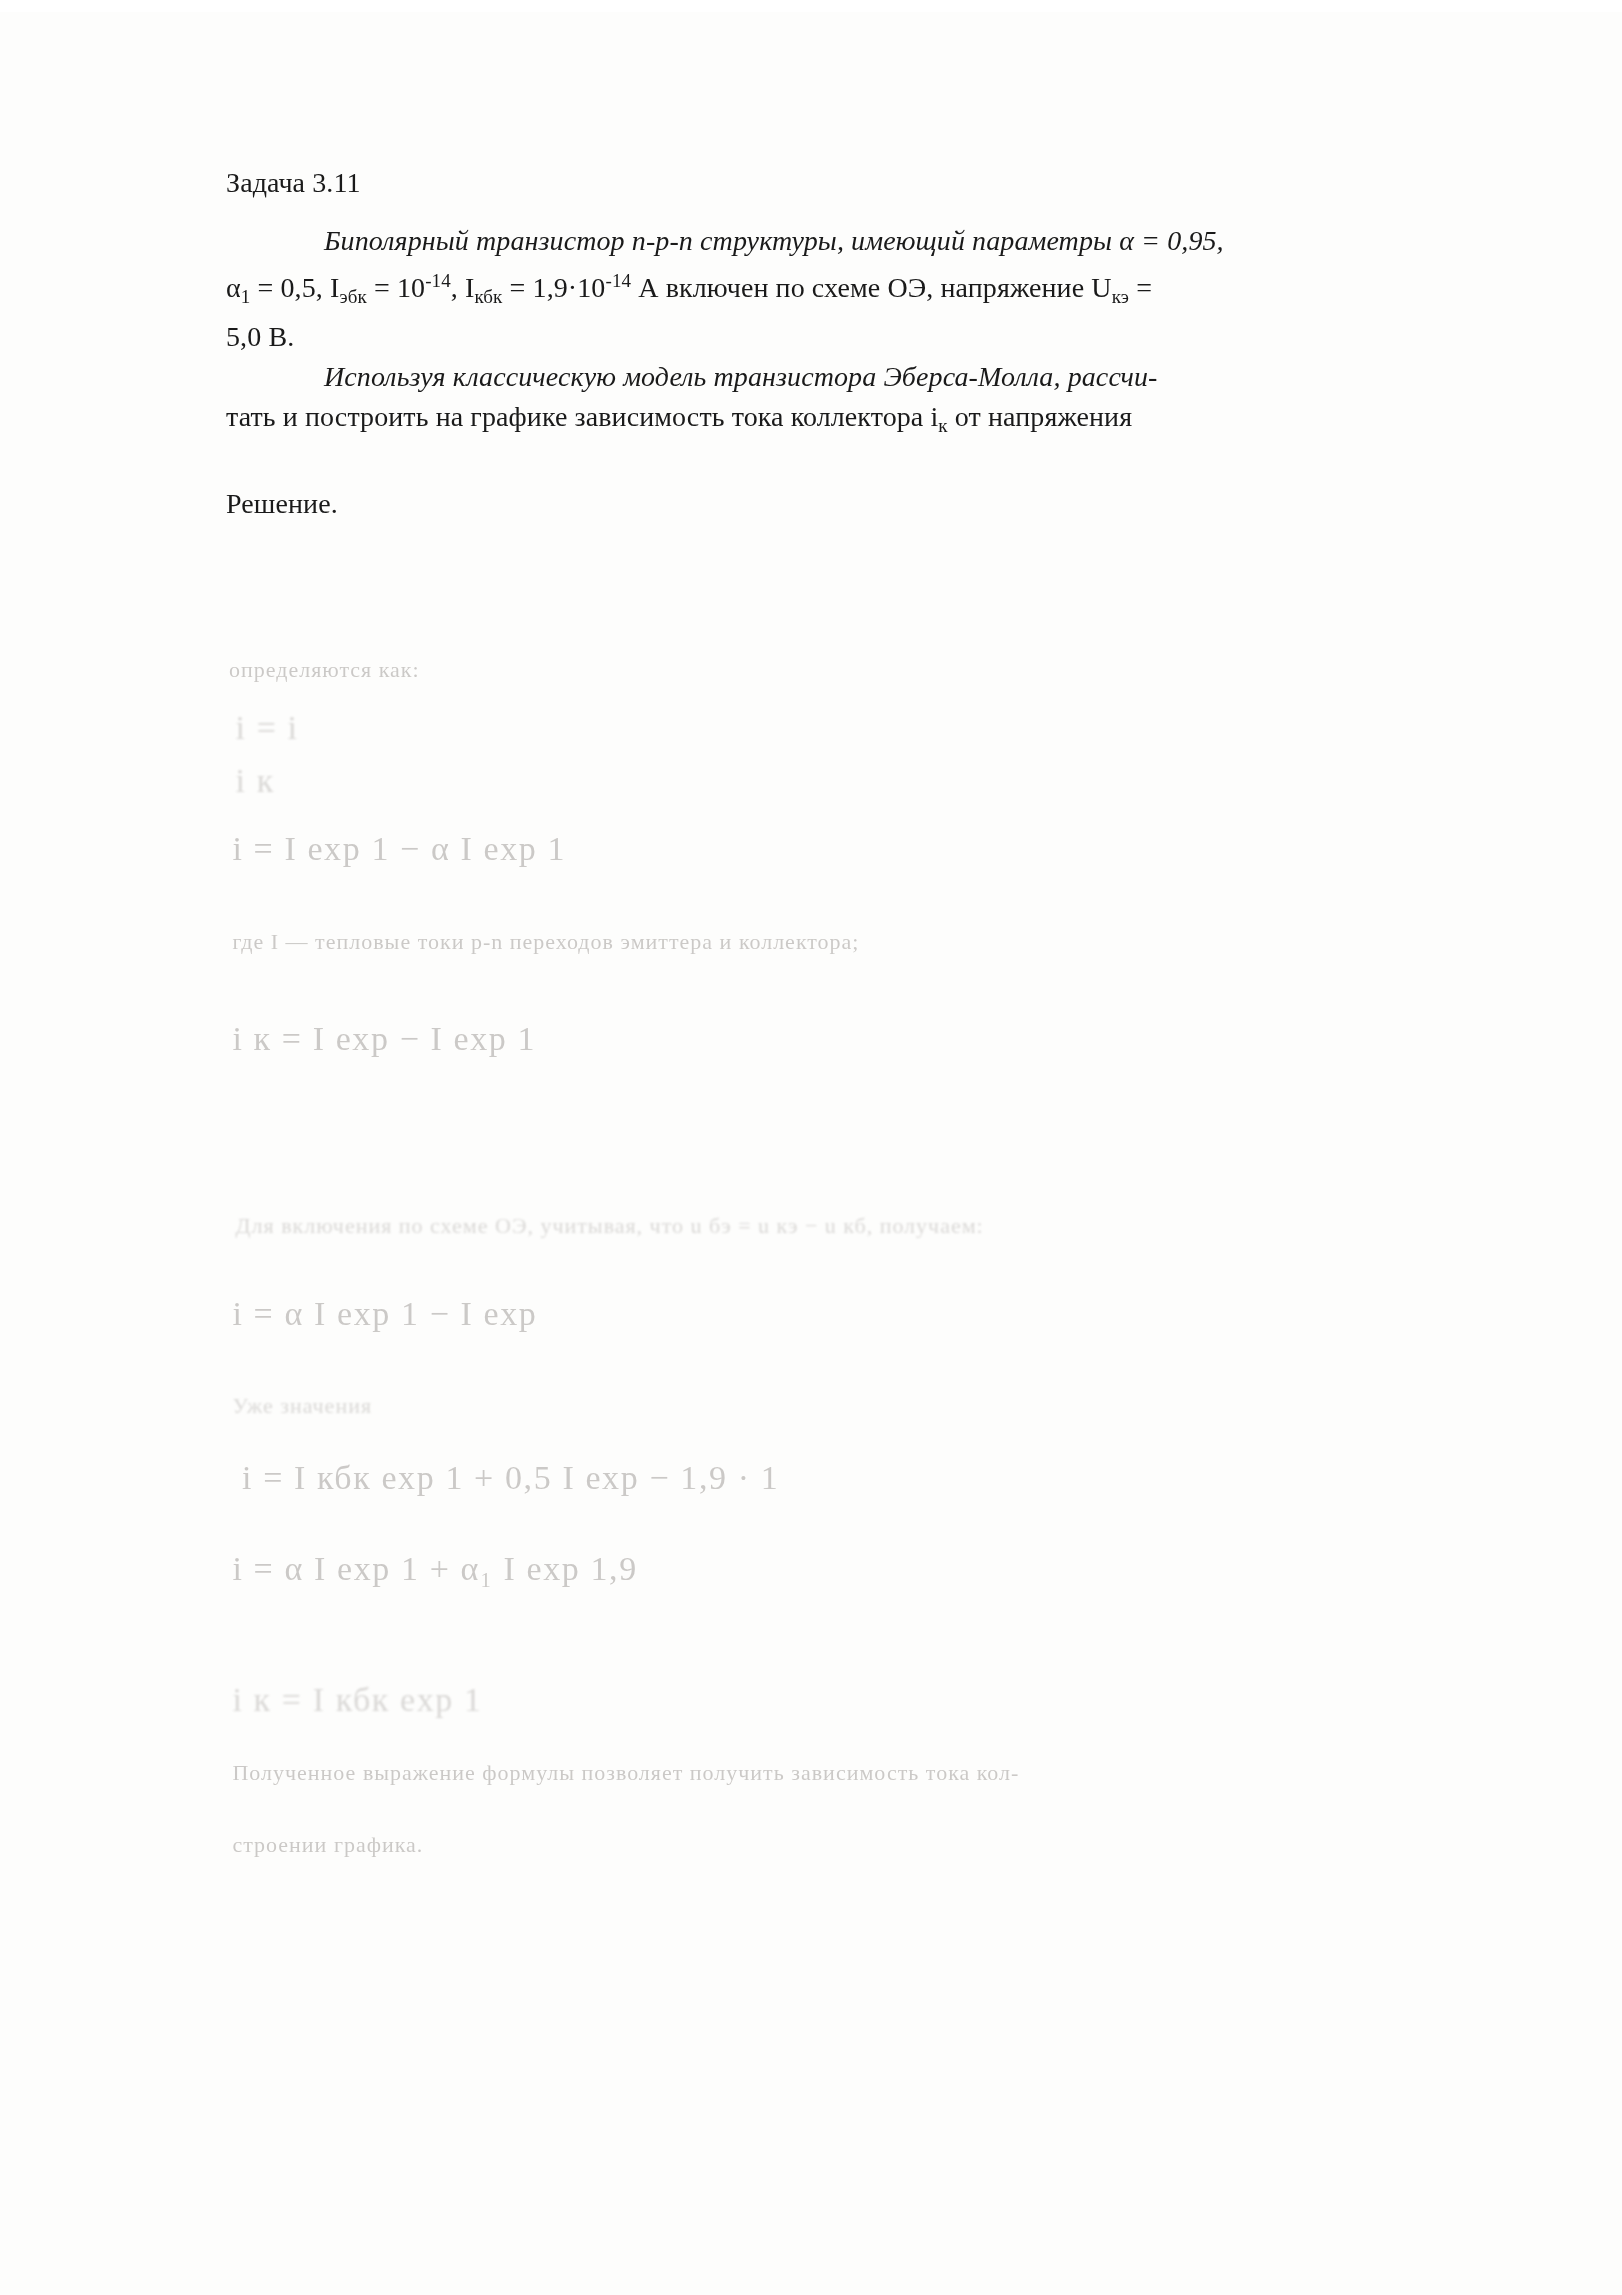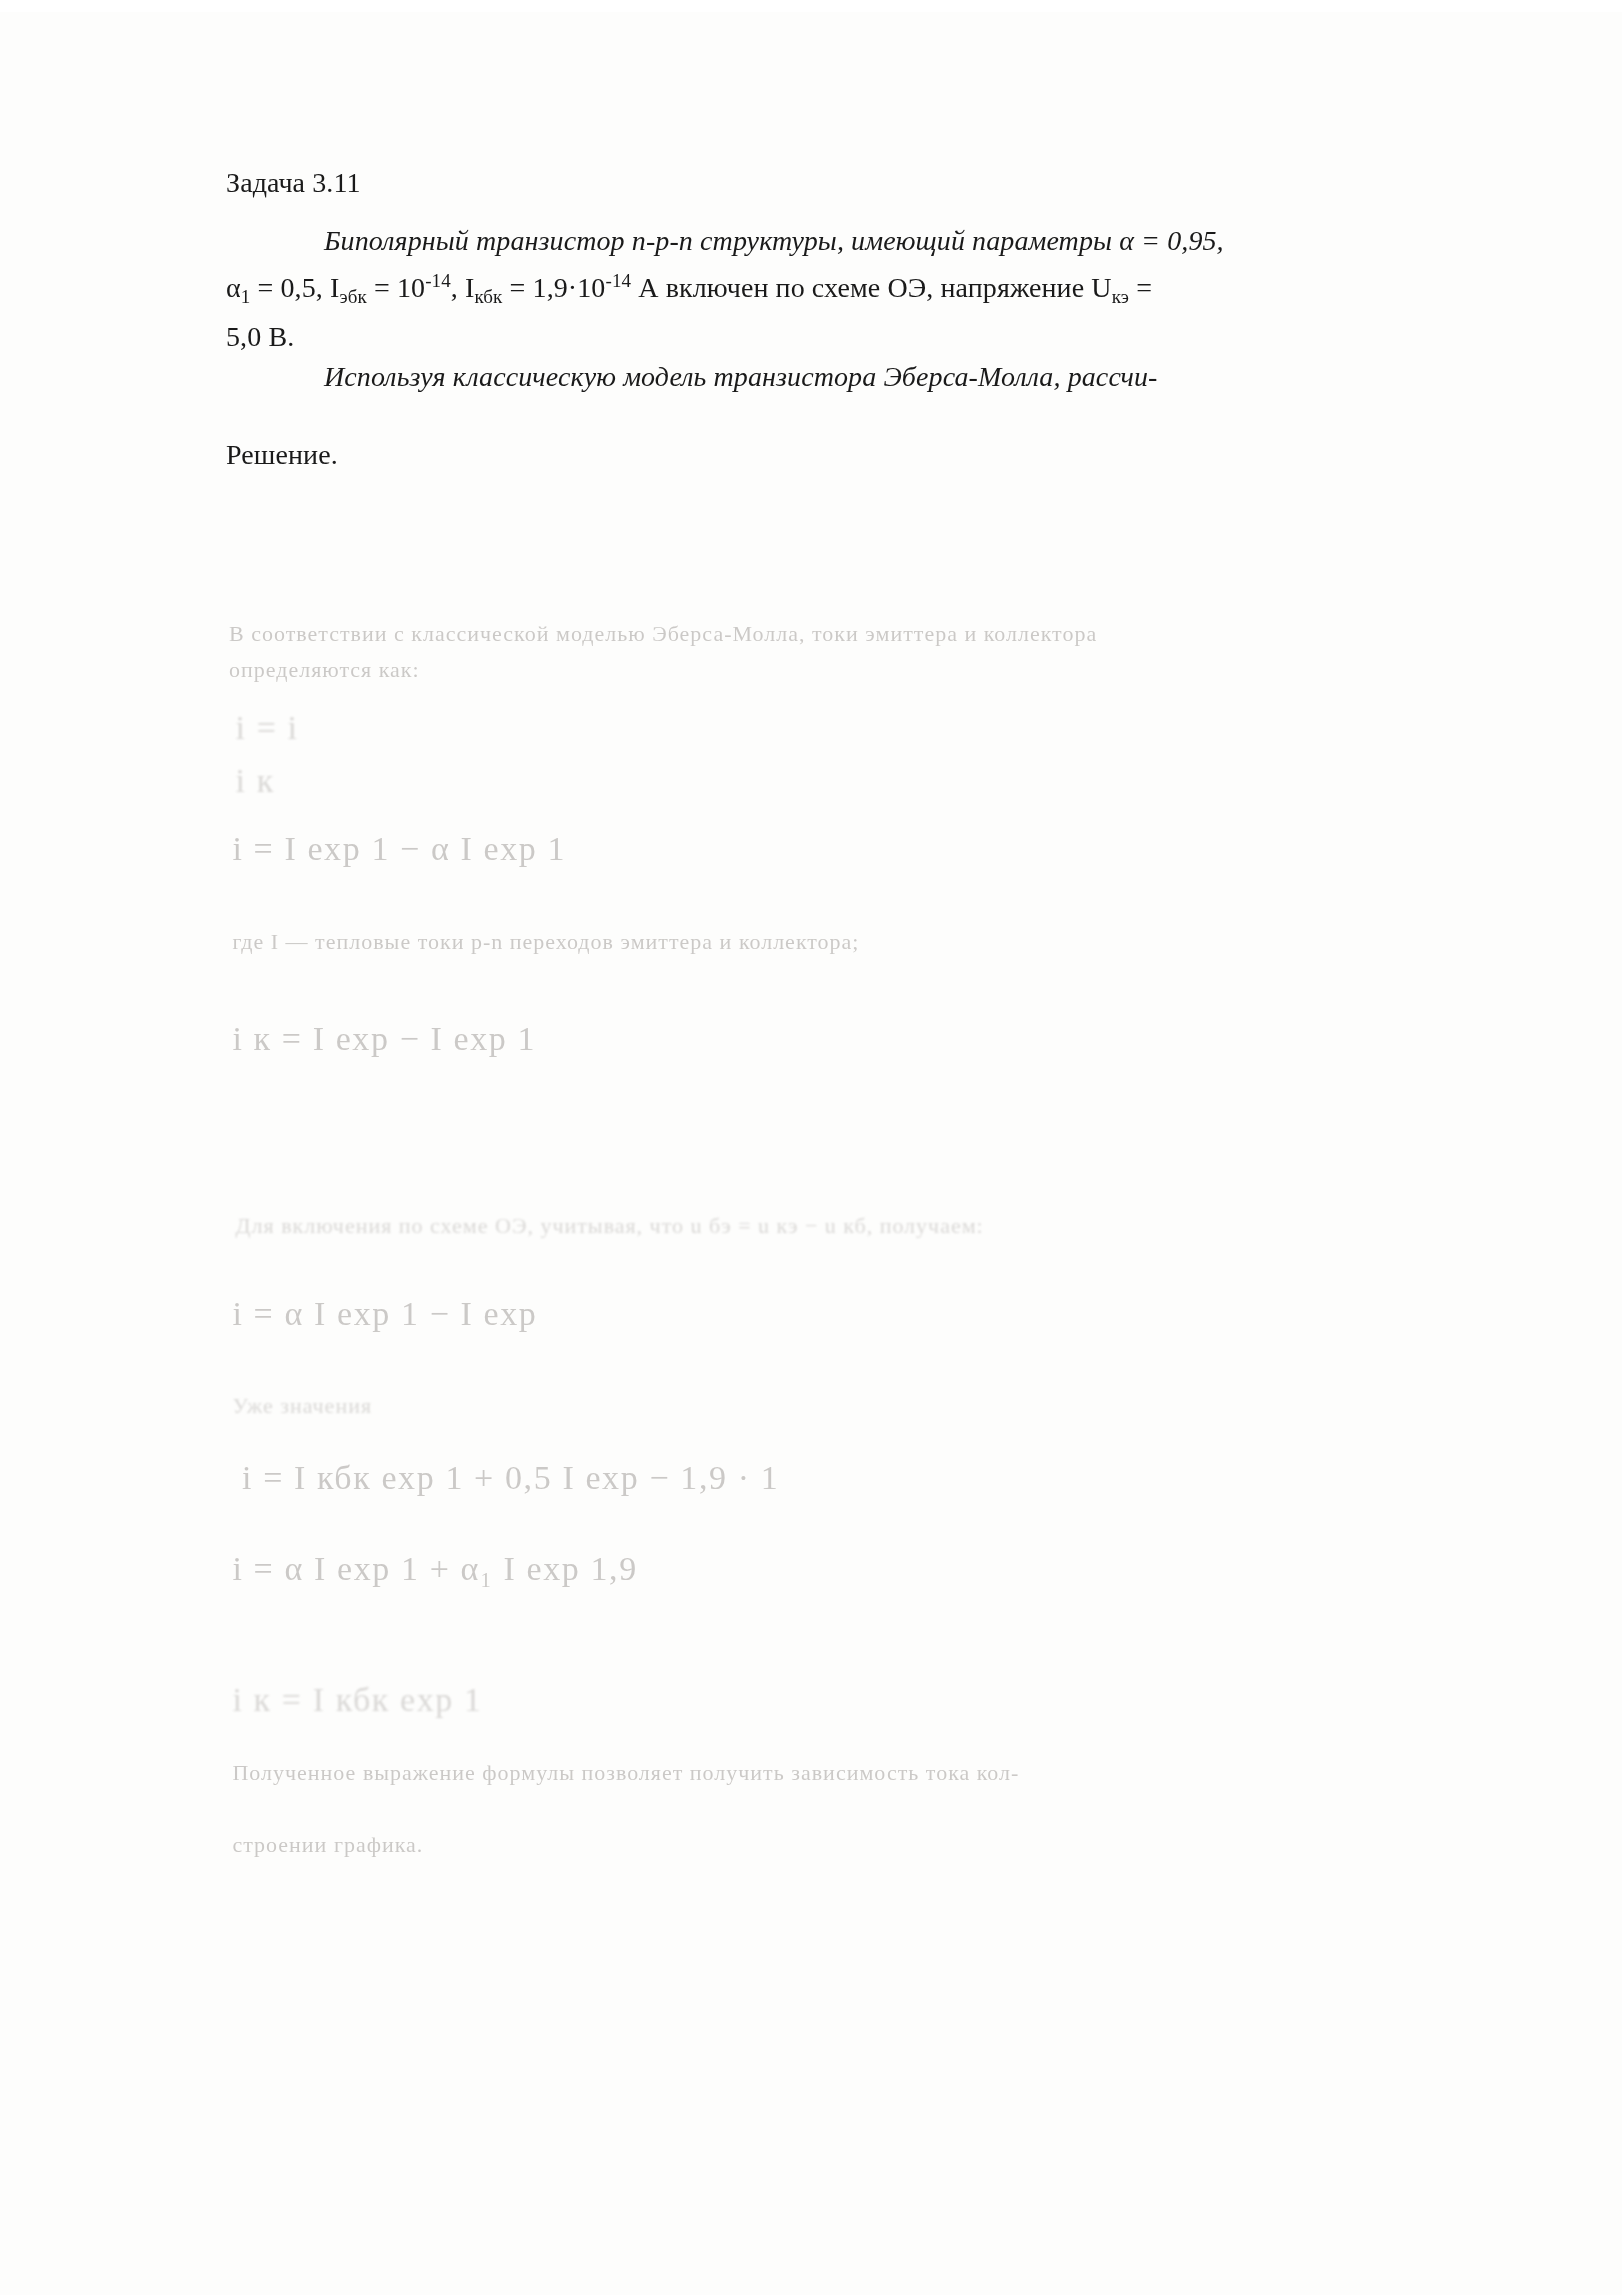--- a/index.html
+++ b/index.html
@@ -82,30 +82,32 @@
     </div>
 
     <div class="doc-line">
       <span>α</span><span class="sub">1</span><span> = 0,5, I</span><span class="sub">эбк</span><span> = 10</span><span class="sup">-14</span><span>, I</span><span class="sub">кбк</span><span> = 1,9·10</span><span class="sup">-14</span><span> А включен по схеме ОЭ, напряжение U</span><span class="sub">кэ</span><span> =</span>
     </div>
 
     <div class="doc-line">5,0 В.</div>
 
     <div class="doc-line indent">Используя классическую модель транзистора Эберса-Молла, рассчи-</div>
 
+    <div class="doc-line">
+      <span>тать и построить на графике зависимость тока коллектора i</span><span class="sub">к</span><span> от напряжения</span>
+    </div>
 
 
     <div class="gap-med"></div>
 
     <div class="doc-line">Решение.</div>
 
   </div>
 
   <div class="faded">
-    <div class="f-row f-text" style="top:0px;left:13px;">В соответствии с классической моделью Эберса-Молла, токи эмиттера и коллектора</div>
     <div class="f-row f-text" style="top:36px;left:13px;">определяются как:</div>
     <div class="f-row f-formula f-faint" style="top:88px;left:19.6px;">i      =       i</div>
     <div class="f-row f-formula f-faint" style="top:141px;left:19.6px;">i к</div>
     <div class="f-row f-formula" style="top:209px;left:16.4px;">i  =  I           exp                  1   −  α   I           exp                  1</div>
     <div class="f-row f-text" style="top:308px;left:16.4px;">где I        — тепловые токи  p-n  переходов эмиттера и коллектора;</div>
     <div class="f-row f-formula" style="top:399px;left:16.4px;">i к  =  I           exp                  −  I           exp                  1</div>
     <div class="f-row f-text f-faint" style="top:592px;left:19.6px;">Для включения по схеме ОЭ, учитывая, что u бэ = u кэ − u кб, получаем:</div>
     <div class="f-row f-formula" style="top:674px;left:16.4px;">i  = α  I           exp                   1   −  I          exp</div>
     <div class="f-row f-text f-faint" style="top:772px;left:16.4px;">Уже значения</div>
     <div class="f-row f-formula" style="top:838px;left:26px;text-align:right;">i  =  I кбк   exp                   1   +  0,5  I        exp                    −   1,9 · 1</div>

